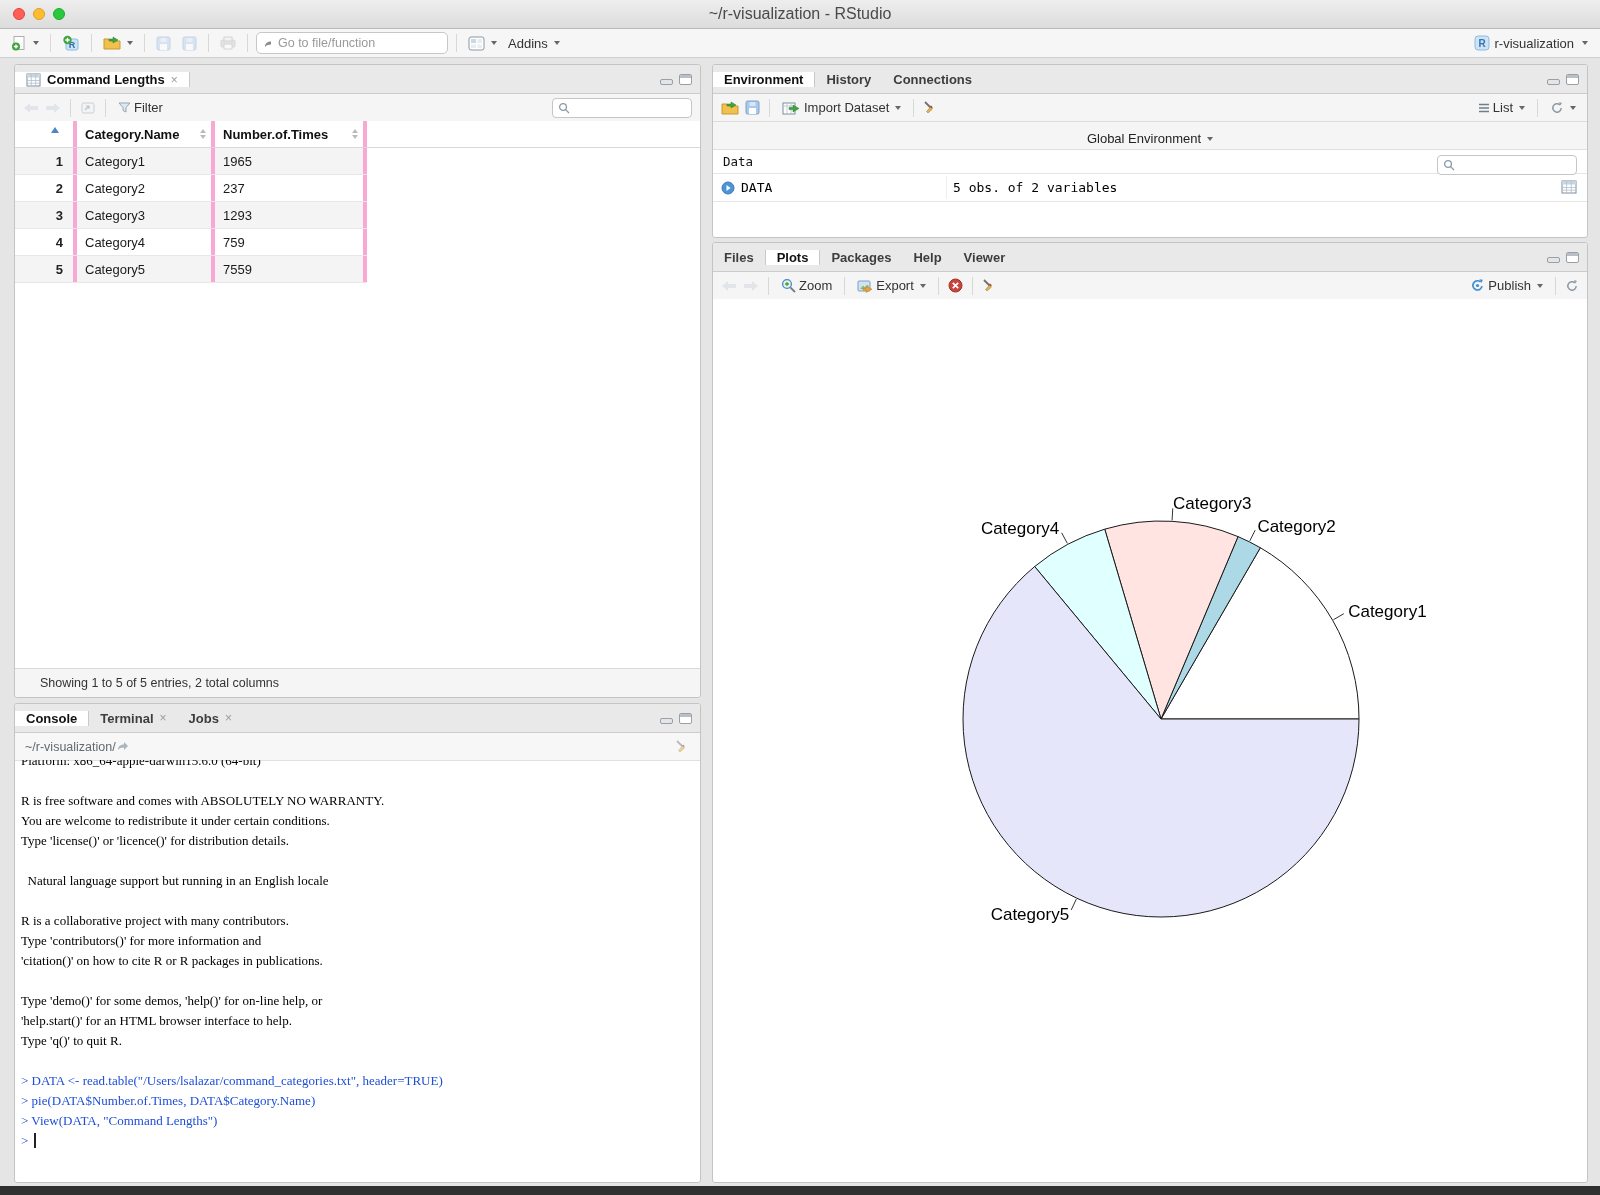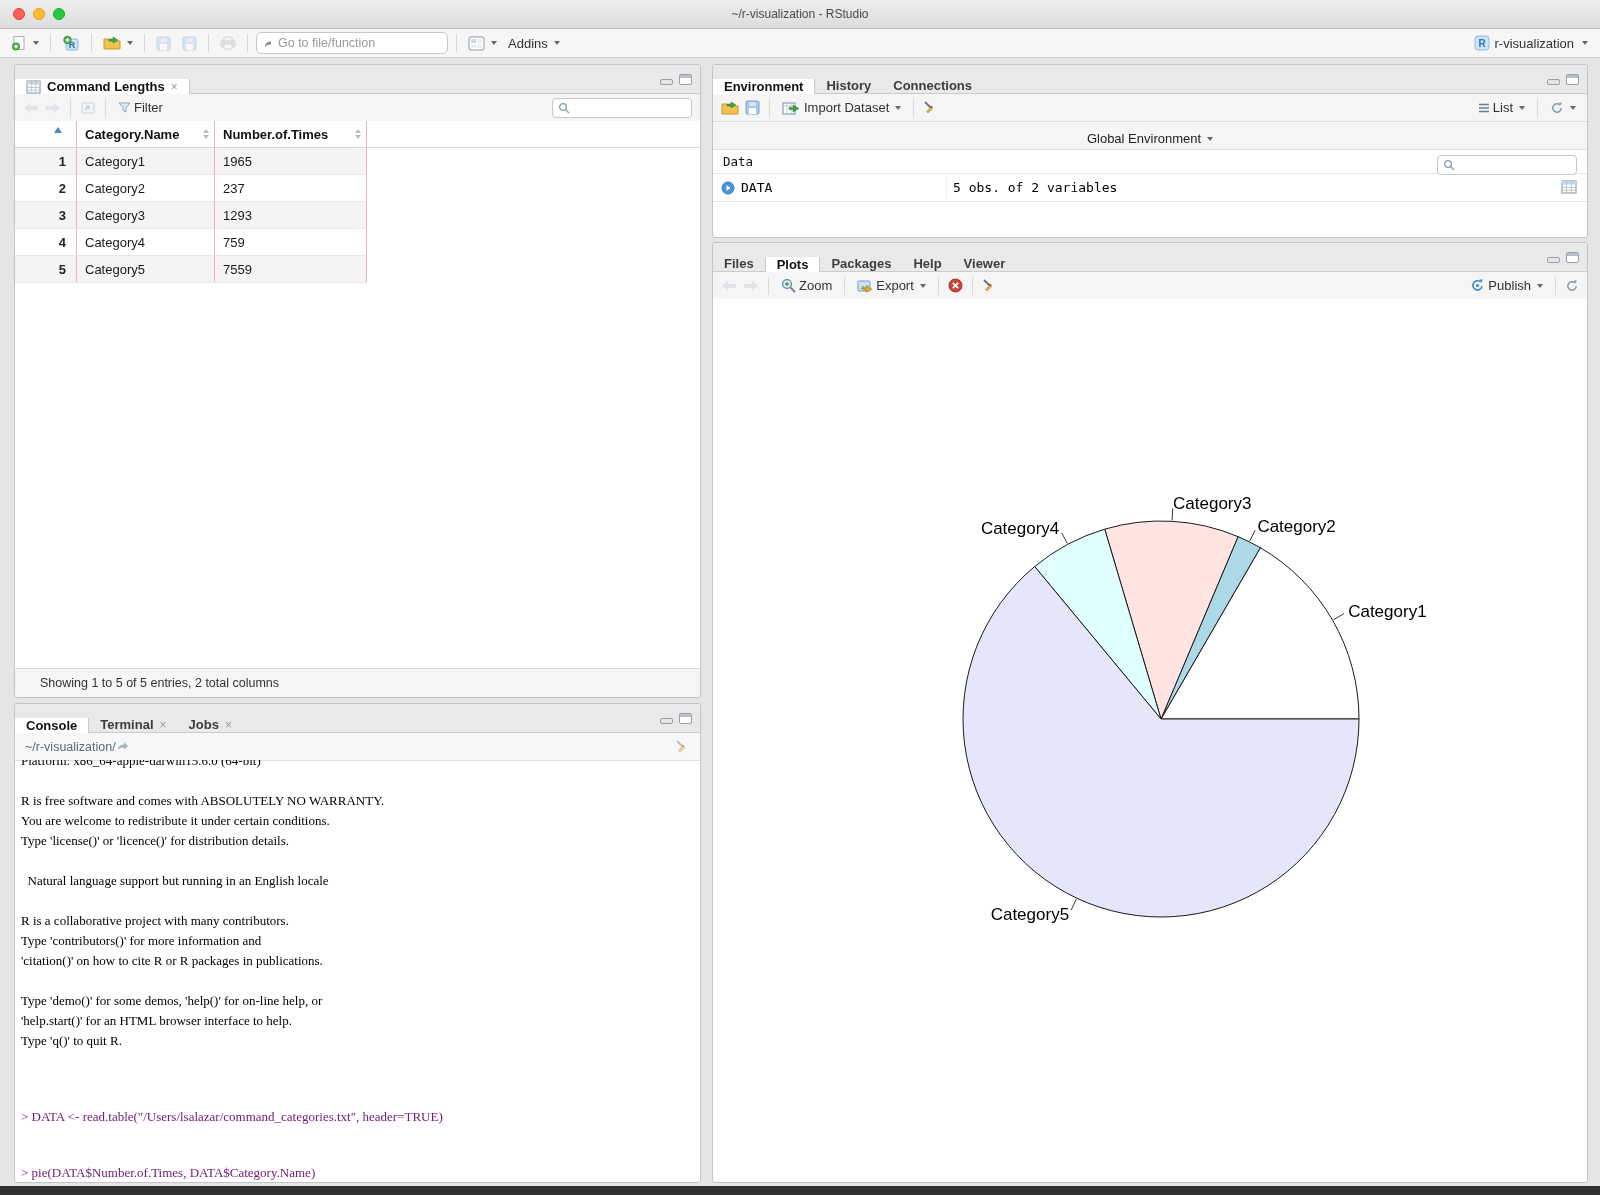--- a/index.html
+++ b/index.html
@@ -4,71 +4,71 @@
 <style>
   html,body{margin:0;padding:0;overflow:hidden;}
   .app{position:relative;width:1600px;height:1195px;background:#e5e5e5;font-family:"Liberation Sans",sans-serif;-webkit-font-smoothing:antialiased;}
   
   .titlebar{position:absolute;top:0;left:0;right:0;height:28px;background:linear-gradient(#eeeeee,#dcdcdc);border-bottom:1px solid #b9b9b9;}
   .traffic{position:absolute;top:8px;left:13px;display:flex;gap:8px;}
   .light{width:12px;height:12px;border-radius:50%;}
   .light.red{background:#ff5f57;border:1px solid #e0443e;box-sizing:border-box;}
   .light.yellow{background:#febc2e;border:1px solid #dea123;box-sizing:border-box;}
   .light.green{background:#28c840;border:1px solid #1dad2b;box-sizing:border-box;}
-  .wintitle{position:absolute;left:0;right:0;top:0;height:28px;line-height:28px;text-align:center;font-size:12px;color:#4a4a4a;}
+  .wintitle{position:absolute;left:0;right:0;top:0;height:28px;line-height:28px;text-align:center;font-size:16px;color:#4a4a4a;}
   
   .main-toolbar{position:absolute;top:29px;left:0;right:0;height:28px;background:#f6f6f6;border-bottom:1px solid #cfcfcf;display:flex;align-items:center;padding:0 8px;gap:5px;}
   .tb-sep{width:1px;height:18px;background:#d8d8d8;margin:0 3px;}
   .tb-btn{display:flex;align-items:center;gap:3px;padding:2px 3px;border-radius:3px;}
   .tb-label{font-size:13px;color:#333;}
   .caret{width:0;height:0;border-left:3.5px solid transparent;border-right:3.5px solid transparent;border-top:4px solid #666;display:inline-block;margin-left:3px;}
   .goto-box{display:flex;align-items:center;width:178px;height:20px;background:#fff;border:1px solid #c7c7c7;border-radius:5px;padding:0 6px;gap:5px;}
   .goto-box input{border:none;outline:none;flex:1;font-size:12.5px;color:#555;background:transparent;font-family:"Liberation Sans",sans-serif;}
   .goto-box input::placeholder{color:#9a9a9a;}
   .spacer{flex:1;}
   .project-chip{display:flex;align-items:center;gap:5px;font-size:13px;color:#333;padding-right:4px;}
   .disabled{opacity:.4;}
   
   .pane{position:absolute;background:#fff;border:1px solid #c4c4c4;border-radius:3px;box-sizing:border-box;}
   #pane-viewer{left:14px;top:64px;width:687px;height:634px;}
   #pane-console{left:14px;top:703px;width:687px;height:480px;}
   #pane-env{left:712px;top:64px;width:876px;height:174px;}
   #pane-plots{left:712px;top:242px;width:876px;height:941px;}
-  .tabstrip{display:flex;align-items:flex-end;height:28px;background:#e9e9e9;border-bottom:1px solid #cccccc;border-radius:3px 3px 0 0;position:relative;}
+  .tabstrip{display:flex;align-items:center;height:28px;background:#e9e9e9;border-bottom:1px solid #cccccc;border-radius:3px 3px 0 0;position:relative;}
   .tab{display:flex;align-items:center;gap:6px;padding:0 11px;font-size:13px;font-weight:600;color:#3d3d3d;position:relative;}
   .tab.active{background:#fff;border-left:1px solid #c9c9c9;border-right:1px solid #c9c9c9;margin-bottom:-1px;color:#111;}
   .tab.first.active{border-left:none;}
   .tab .close{color:#9b9b9b;font-size:12px;font-weight:400;}
   .winbtns{position:absolute;right:8px;top:0;height:28px;display:flex;align-items:center;gap:6px;}
   .minbtn{width:13px;height:6px;border:1px solid #999fa6;border-radius:2px;background:#e3e5e7;box-sizing:border-box;margin-top:6px;}
   .maxbtn{width:13px;height:11px;border:1px solid #999fa6;border-radius:2px;background:#fff;box-sizing:border-box;}
   .maxbtn::before{content:"";display:block;height:3px;background:#b9bfc5;border-radius:1px 1px 0 0;}
   .ptoolbar{height:27px;background:#f5f5f6;border-bottom:1px solid #dcdcdc;display:flex;align-items:center;padding:0 8px;gap:6px;font-size:13px;color:#333;}
   .search-box{display:flex;align-items:center;gap:4px;width:140px;height:20px;background:#fff;border:1px solid #c6c6c6;border-radius:4px;padding:0 5px;box-sizing:border-box;}
   .search-box input{border:none;outline:none;flex:1;min-width:0;font-size:12px;background:transparent;}
   
   .dv-head{position:absolute;top:56px;left:0;right:0;height:27px;display:flex;font-size:13px;font-weight:700;color:#111;background:#fff;border-bottom:1px solid #d8d8d8;box-sizing:border-box;}
-  .dv-cell{display:flex;align-items:center;box-sizing:border-box;border-right:1px solid #f9a8d4;height:100%;text-align:right;}
+  .dv-cell{display:flex;align-items:center;box-sizing:border-box;border-right:4px solid #f9a8d4;height:100%;text-align:right;}
   .c-num{width:62px;justify-content:flex-end;padding-right:10px;font-weight:700;color:#222;}
   .c-name{width:138px;padding-left:8px;}
   .c-val{width:152px;padding-left:8px;}
   .dv-rows{position:absolute;top:83px;left:0;}
   .dv-row{display:flex;height:27px;font-size:13px;color:#1a1a1a;border-bottom:1px solid #e7e7e7;box-sizing:border-box;}
   .dv-row.odd .dv-cell{background:#f4f4f4;}
   .sortglyph{margin-left:auto;margin-right:5px;display:flex;flex-direction:column;gap:2px;}
   .tri-up{width:0;height:0;border-left:3.5px solid transparent;border-right:3.5px solid transparent;border-bottom:4px solid #bcbcbc;}
   .tri-dn{width:0;height:0;border-left:3.5px solid transparent;border-right:3.5px solid transparent;border-top:4px solid #bcbcbc;}
   .tri-asc{width:0;height:0;border-left:4.5px solid transparent;border-right:4.5px solid transparent;border-bottom:6px solid #4a86c8;margin-left:auto;margin-right:4px;margin-bottom:8px;}
   .dv-footer{position:absolute;left:0;right:0;bottom:0;height:28px;background:#f5f5f5;border-top:1px solid #dadada;border-radius:0 0 3px 3px;font-size:12.5px;color:#333;line-height:28px;padding-left:25px;}
   
   .path-bar{height:27px;background:#f7f7f7;border-bottom:1px solid #e0e0e0;display:flex;align-items:center;padding:0 10px;font-size:12.5px;color:#606a72;}
   .console-body{position:absolute;top:56px;left:0;right:0;bottom:1px;overflow:hidden;padding:0 5px 0 6px;}
   .console-line{height:20px;line-height:20px;white-space:pre;font-family:Liberation Serif, serif;font-size:13px;color:#000;}
   .console-body > .console-line:first-child{margin-top:-9px;}
-  .console-cmd{color:#701a75;margin-top:36px;}
+  .console-cmd{color:#1d4ed8;}
   .cursor{display:inline-block;width:2px;height:15px;background:#222;vertical-align:-3px;margin-left:6px;}
   
   .scope-bar{height:27px;background:#f5f5f6;border-bottom:1px solid #e0e0e0;display:flex;align-items:center;padding:0 10px;gap:7px;font-size:13px;color:#222;flex-direction:column;}
   .env-section{height:23px;line-height:23px;border-bottom:1px solid #e6e6e6;font-family:"DejaVu Sans Mono",monospace;font-size:12.5px;color:#111;padding-left:10px;}
   .env-row{position:relative;height:27px;border-bottom:1px solid #e6e6e6;}
   .env-obj-name{position:absolute;left:28px;top:0;line-height:27px;font-family:"DejaVu Sans Mono",monospace;font-size:13px;color:#000;}
   .env-divider{position:absolute;left:233px;top:2px;bottom:2px;width:1px;background:#eeeeee;}
   .env-obj-val{position:absolute;left:240px;top:0;line-height:27px;font-family:"DejaVu Sans Mono",monospace;font-size:13px;color:#000;}
   .env-row .obj-icon{position:absolute;left:8px;top:7px;}
   .env-row .grid-ic{position:absolute;right:10px;top:6px;}

